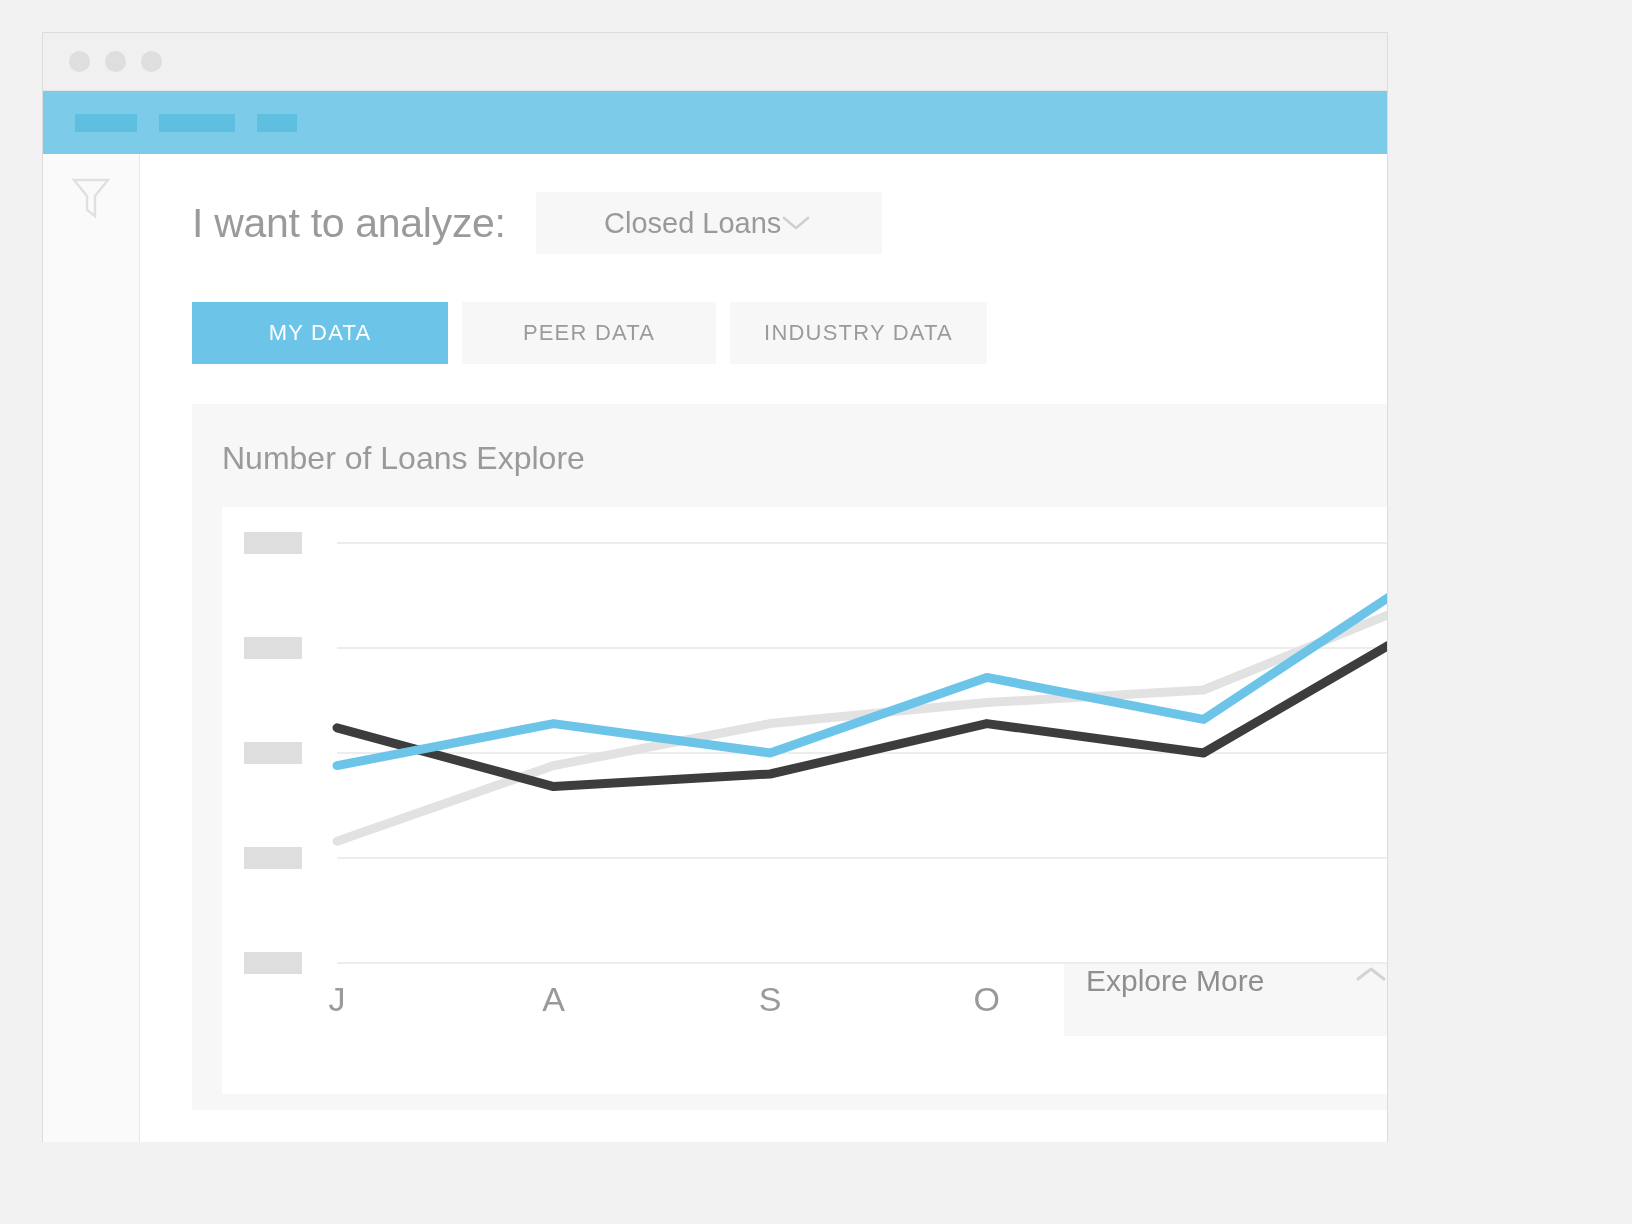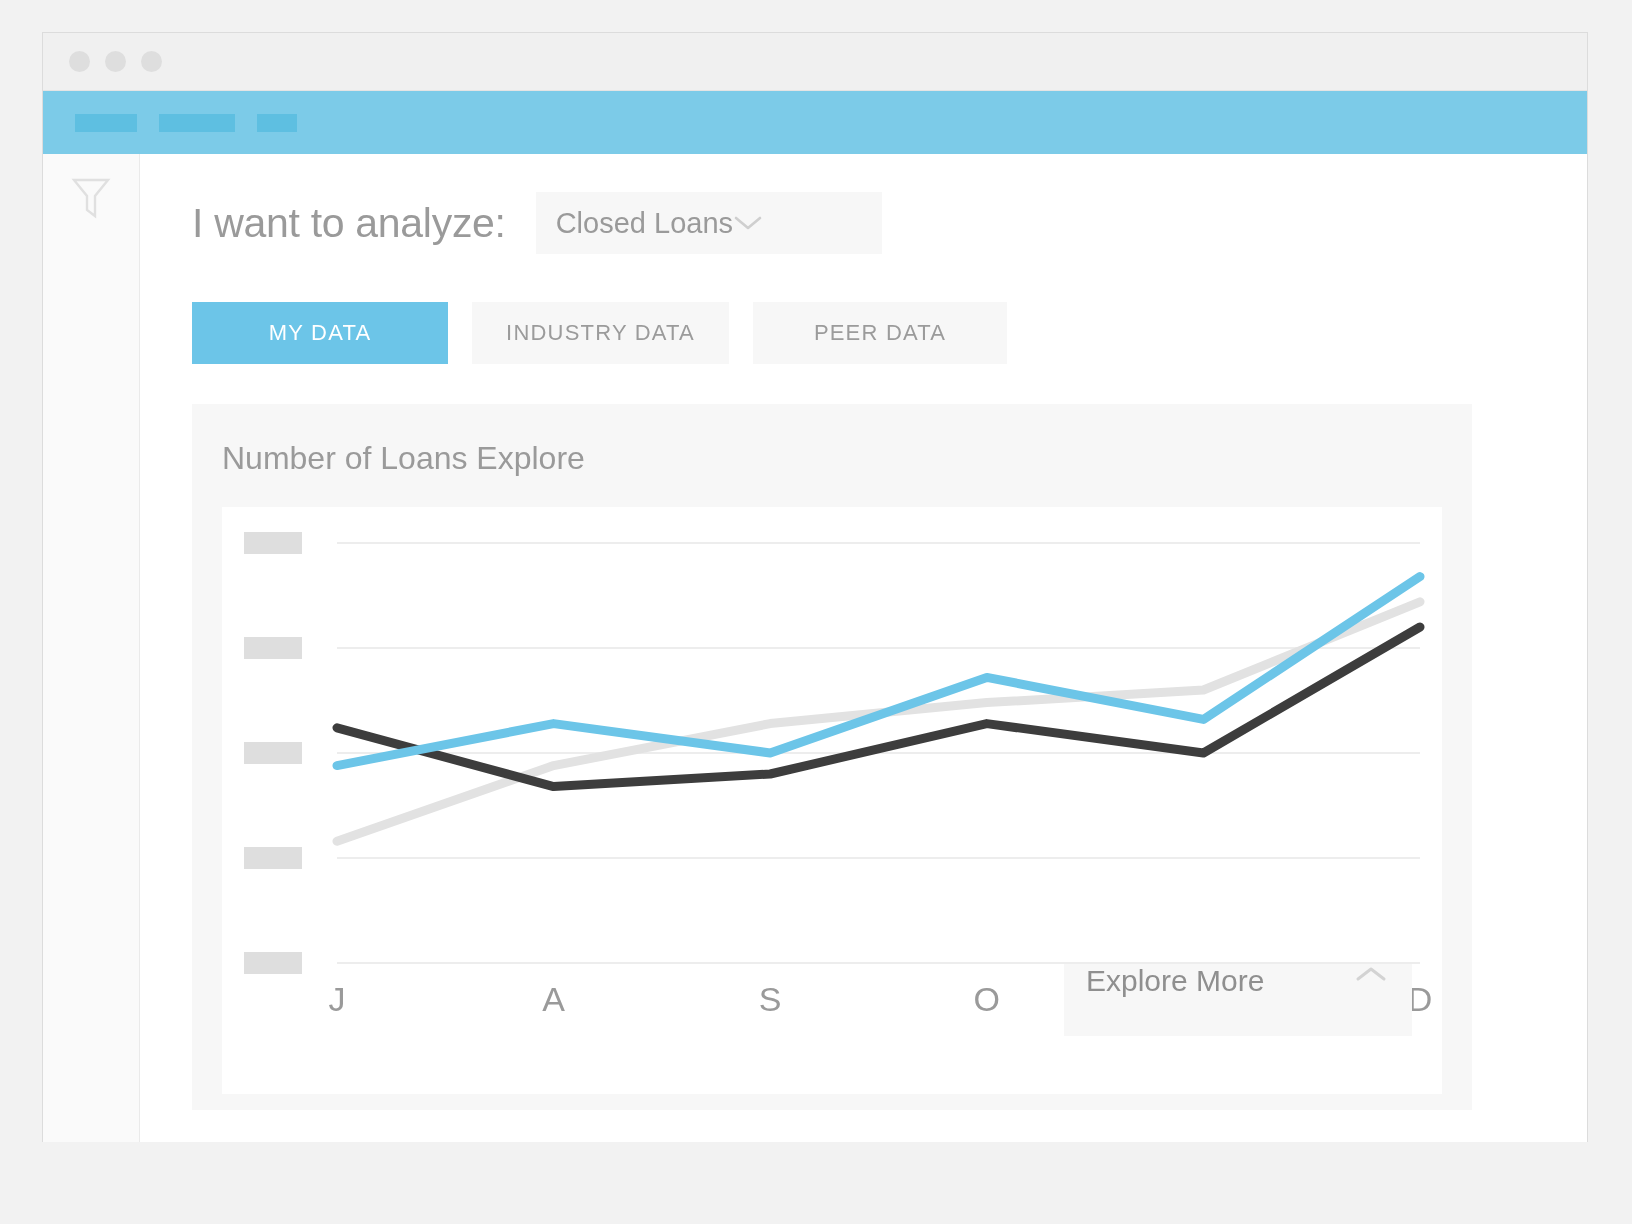--- a/index.html
+++ b/index.html
@@ -8,21 +8,21 @@
     width: 1632px; height: 1224px;
     background: #f2f2f2;
     font-family: "Liberation Sans", sans-serif;
     overflow: hidden;
   }
 
   
   .window {
     position: absolute;
     left: 42px; top: 32px;
-    width: 1546px; height: 1110px;
+    width: 1346px; height: 1110px;
     background: #7f1d1d;
     border: 1px solid #dcdcdc;
     border-bottom: none;
     overflow: hidden;
   }
 
   .titlebar {
     height: 58px;
     background: #f0f0f0;
     border-bottom: 1px solid #e4e4e4;
@@ -92,41 +92,41 @@
     letter-spacing: -0.3px;
     white-space: nowrap;
   }
   .select {
     margin-left: 30px;
     width: 346px;
     height: 62px;
     background: #f7f7f7;
     display: flex;
     align-items: center;
-    justify-content: flex-start;
+    justify-content: center;
     padding: 0 22px 0 20px;
   }
   .select-value {
     font-size: 29px;
     color: #9a9a9a;
   }
   .chev { width: 30px; height: 18px; }
 
   
   .tabs { display: flex; margin-bottom: 40px; }
   .tab {
     height: 62px;
     display: flex;
     align-items: center;
     justify-content: center;
     font-size: 22px;
     letter-spacing: 1.2px;
     color: #9b9b9b;
     background: #f7f7f7;
-    margin-right: 24px;
+    margin-right: 14px;
   }
   .tab.w-my { width: 256px; }
   .tab.w-ind { width: 257px; }
   .tab.w-peer { width: 254px; }
   .tab.active { background: #6cc5e8; color: #ffffff; }
 
   
   .card {
     background: #f7f7f7;
     width: 1280px;
@@ -197,25 +197,25 @@
           <svg class="chev" viewBox="0 0 30 18">
             <path d="M3 4 L15 14 L27 4" fill="none" stroke="#cfcfcf" stroke-width="2.6" stroke-linecap="round" stroke-linejoin="round"></path>
           </svg>
         </div>
       </div>
 
       <div class="tabs">
         <div class="tab w-my active">
           <span>MY DATA</span>
         </div>
+        <div class="tab w-peer">
+          <span>PEER DATA</span>
+        </div>
         <div class="tab w-ind">
           <span>INDUSTRY DATA</span>
-        </div>
-        <div class="tab w-peer">
-          <span>PEER DATA</span>
         </div>
       </div>
 
       <div class="card">
         <div class="card-title">Number of Loans Explore</div>
 
         <div class="chart-surface">
           <svg class="chart-svg" viewBox="0 0 1220 587" preserveAspectRatio="none">
             <g id="gridlines">
                 <line x1="115" y1="36" x2="1198" y2="36" stroke="#ededed" stroke-width="2"></line>

